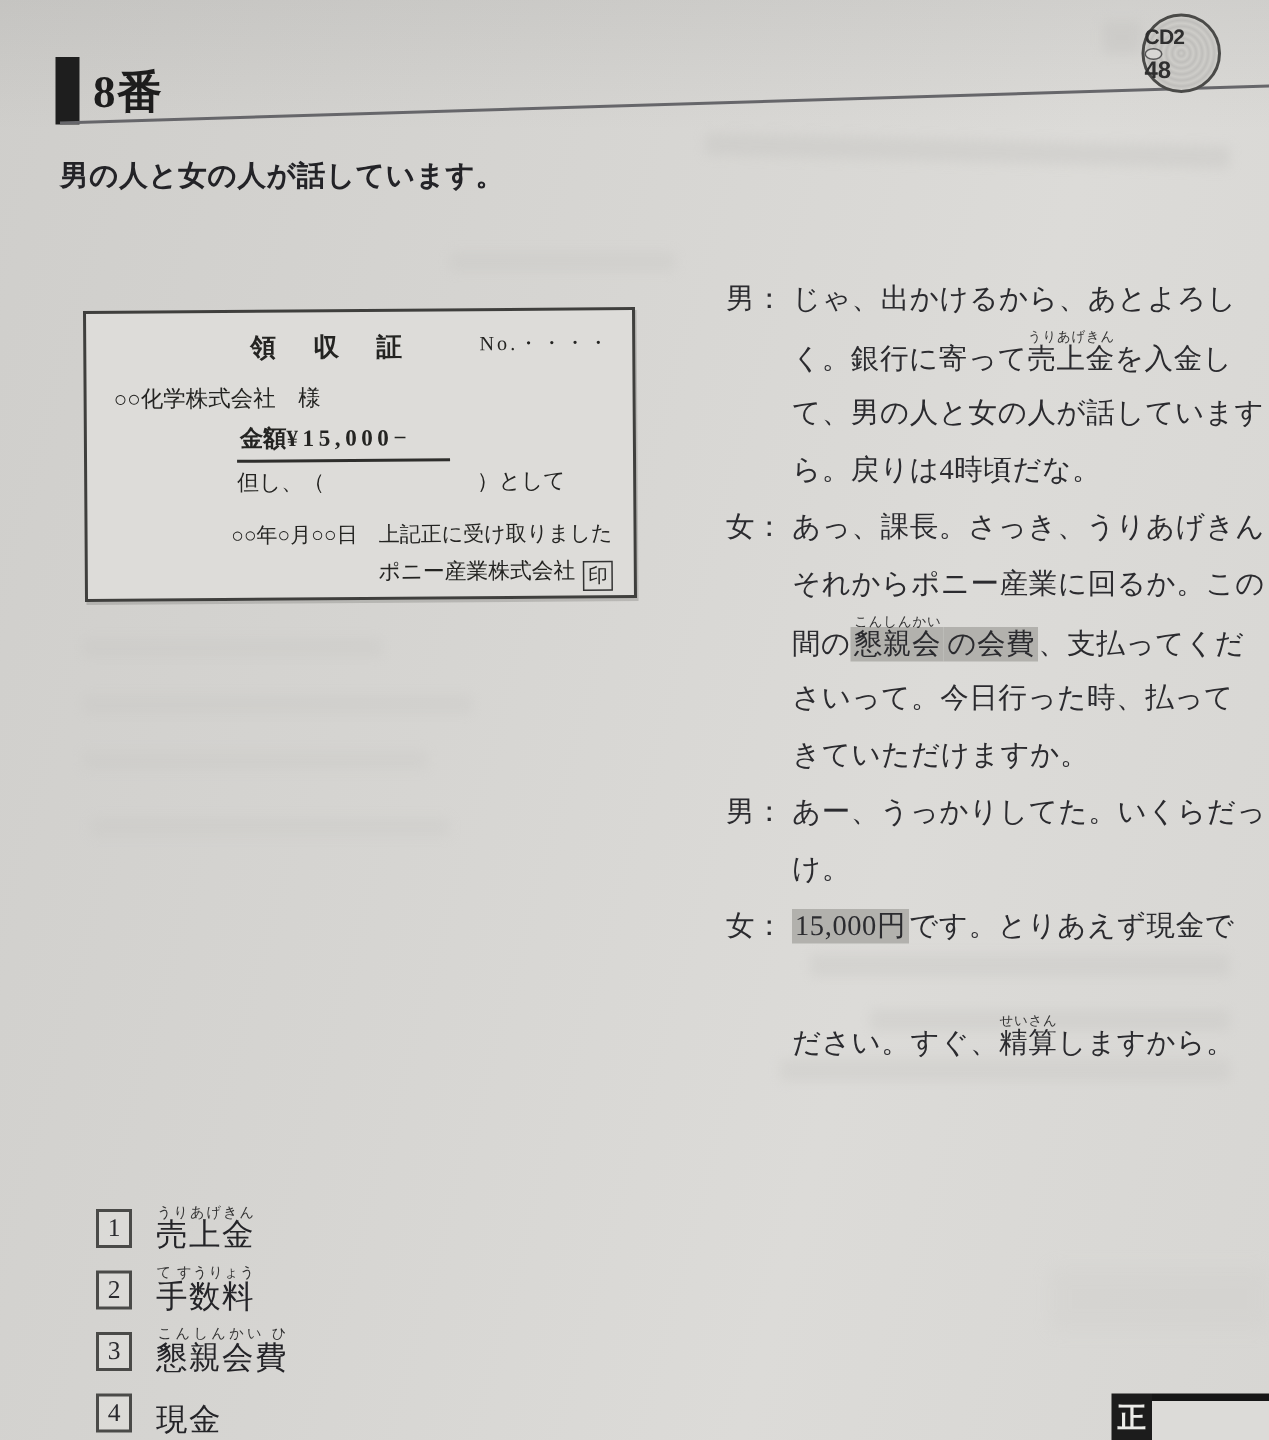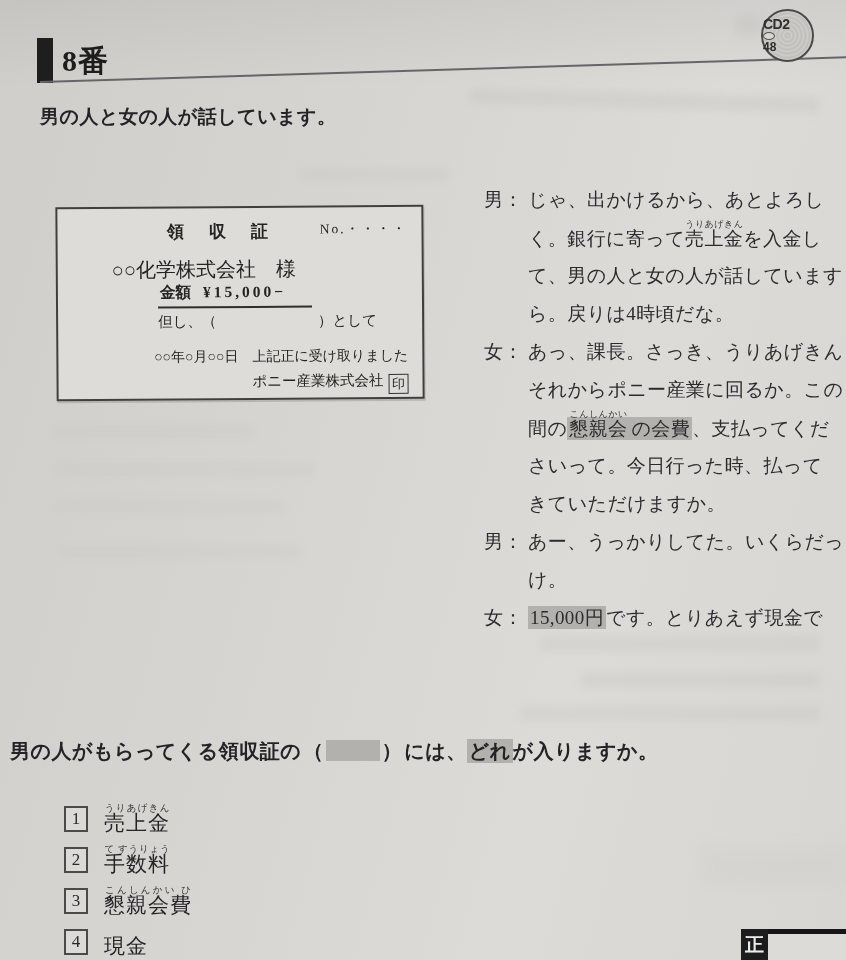--- a/index.html
+++ b/index.html
@@ -40,21 +40,21 @@
   }
   .cd-badge{
     position:absolute;left:761px;top:9px;width:53px;height:53px;
     border-radius:50%;border:2px solid #4a4a48;box-sizing:border-box;
     background:repeating-radial-gradient(circle at 50% 50%, #cecdc9 0px, #bfbebb 2px, #cecdc9 4px);
     display:flex;flex-direction:column;align-items:flex-start;justify-content:center;
     font-family:"Liberation Sans", sans-serif;font-weight:bold;color:#2f2f2f;
   }
   .cd-top{font-size:14px;line-height:13px;letter-spacing:-0.5px;}
   .cd-hole{width:10px;height:6px;border:1px solid #555;border-radius:50%;background:#d8d7d4;margin:1px 0;}
-  .cd-bottom{font-size:12px;line-height:13px;}
+  .cd-bottom{font-size:16px;line-height:13px;}
 
   
   .intro{position:absolute;left:40px;top:104px;font-family:"Liberation Sans", sans-serif;font-weight:600;font-size:19px;color:#232327;}
   .intro-line1{margin-bottom:8px;letter-spacing:0.5px;}
   .intro-line2{letter-spacing:0.5px;white-space:nowrap;}
 
   
   .hl{background:#b2b1ad;padding:1px 2px;}
   .blank-box{display:inline-block;width:48px;height:19px;background:#b2b1ad;vertical-align:-3px;}
   .pt{margin:0 2px;}
@@ -64,23 +64,23 @@
   
   .receipt{
     position:absolute;left:56px;top:206px;width:368px;height:194px;
     background:#dddcd9;border:2px solid #3f3f3d;box-sizing:border-box;
     transform:rotate(-0.4deg);
     box-shadow:1px 2px 0 rgba(90,90,88,0.25);
     font-size:15px;color:#242422;
   }
   .r-title{position:absolute;left:0;right:40px;top:12px;text-align:center;font-size:17px;font-weight:600;letter-spacing:4px;}
   .r-no{position:absolute;right:14px;top:13px;font-size:13.5px;letter-spacing:2px;}
-  .r-payer{position:absolute;left:18px;top:48px;font-size:20px;margin-left:36px;}
+  .r-payer{position:absolute;left:18px;top:48px;font-size:15px;}
   .r-amount{position:absolute;left:100px;top:74px;font-size:15.5px;font-weight:600;border-bottom:2px solid #2e2e2c;padding:0 26px 3px 2px;}
-  .r-amt-val{margin-left:12px;letter-spacing:3px;}
+  .r-amt-val{letter-spacing:3px;}
   .r-tadashi{position:absolute;left:100px;top:104px;font-size:14.5px;}
   .r-date{position:absolute;right:14px;top:140px;font-size:14px;}
   .r-received{margin-left:14px;}
   .r-company{position:absolute;right:14px;top:164px;font-size:14.5px;}
   .r-seal{display:inline-block;border:1.5px solid #333;width:18px;height:18px;line-height:18px;text-align:center;font-size:13px;margin-left:5px;vertical-align:-3px;}
 
   
   .dialogue{position:absolute;left:484px;top:181px;width:362px;font-size:19px;letter-spacing:0.4px;color:#2b2b2f;}
   .dline{display:flex;height:38px;line-height:38px;white-space:nowrap;}
   .dspeaker{width:44px;flex:none;}
@@ -206,23 +206,26 @@
         <span class="dspeaker"></span>
         <span class="dtext"><span>け。</span></span>
       </div>
       <div class="dline">
         <span class="dspeaker">女：</span>
         <span class="dtext"><span class="hl">15,000円</span><span>です。とりあえず現金で</span></span>
       </div>
       <div class="dline">
         <span class="dspeaker"></span>
       </div>
-    </div>
-
-  <div class="question2"><span>男の人がもらってくる領収証の</span><span class="pt">（</span><span class="blank-box"></span><span class="pt">）</span><span>には、</span><span class="hl">どれ</span><span>が入りますか。</span></div>
+      <div class="dline">
+        <span class="dspeaker"></span>
+        <span class="dtext"><span>ださい。すぐ、</span><ruby>精算<rt>せいさん</rt></ruby><span>しますから。</span></span>
+      </div>
+    </div>
+
 
   <div class="options" id="options">
       <div class="opt">
         <span class="optnum">1</span>
         <span class="optlabel"><ruby>売上金<rt>うりあげきん</rt></ruby></span>
       </div>
       <div class="opt">
         <span class="optnum">2</span>
         <span class="optlabel"><ruby>手数料<rt>て すうりょう</rt></ruby></span>
       </div>

